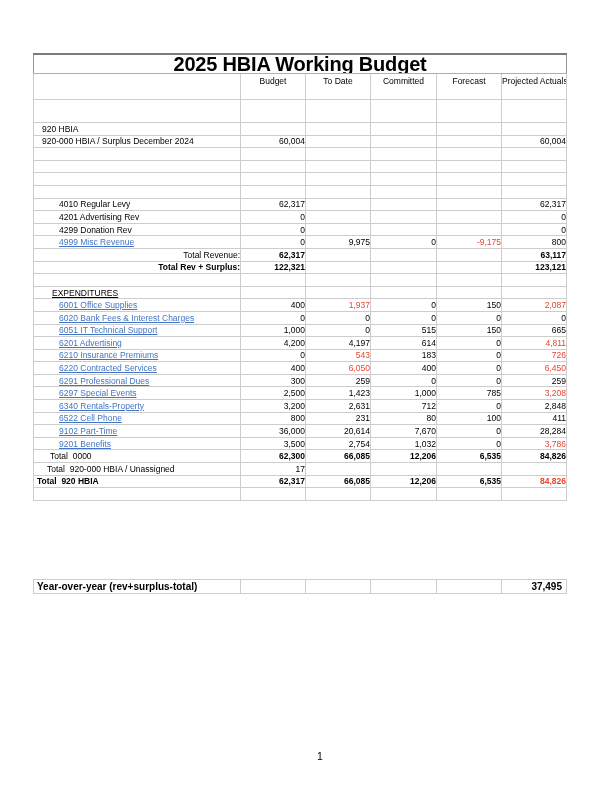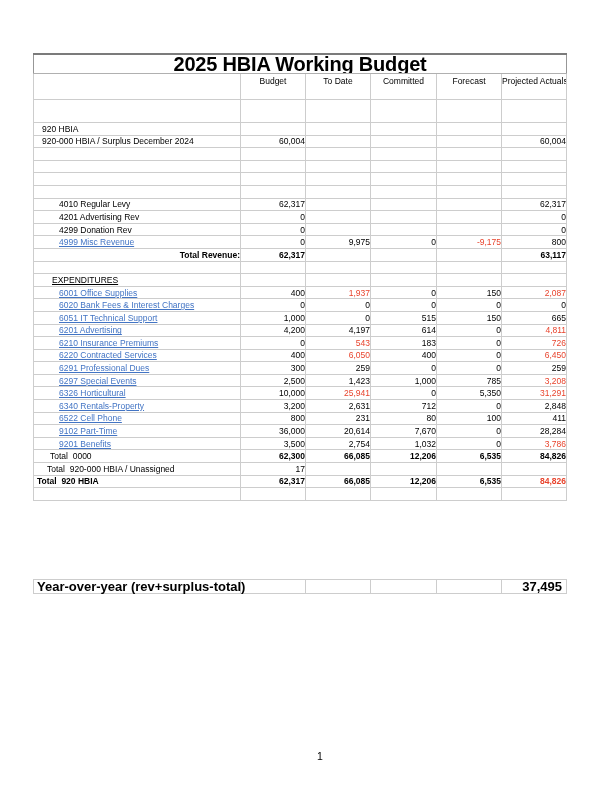--- a/index.html
+++ b/index.html
@@ -29,21 +29,21 @@
   td.section span { text-decoration:underline; }
   td.link span { color:#4274c4; text-decoration:underline; cursor:pointer; }
   td.total-right { text-align:right; padding-right:4px; font-weight:bold; }
   td.red { color:#e8432c; }
   td.darktop { border-top:1px solid #5f5f5f; }
   table.yoy {
     position:absolute; left:33px; top:579px; width:533px;
     border-collapse:collapse; table-layout:fixed; border:1px solid #979797;
   }
   table.yoy td {
-    border:1px solid #cdcdcd; height:14px; font-size:13px; line-height:12px;
+    border:1px solid #cdcdcd; height:14px; font-size:10px; line-height:12px;
     font-weight:bold; vertical-align:middle; white-space:pre; padding:0;
   }
   table.yoy td.lbl { padding-left:3px; }
   table.yoy td.val { text-align:right; padding-right:4px; }
   .page-number {
     position:absolute; top:750px; left:28px; width:584px; text-align:center;
     font-size:10.5px; color:#000;
   }
 </style>
 </head>
@@ -156,26 +156,34 @@
         </tr>
         <tr>
           <td class="lbl link" style="padding-left: 25px;"><span>4999 Misc Revenue</span></td>
           <td class="val">0</td>
           <td class="val">9,975</td>
           <td class="val">0</td>
           <td class="val red">-9,175</td>
           <td class="val">800</td>
         </tr>
         <tr>
-          <td class="lbl total-right" style="font-weight: bold;"><span>Total Revenue:</span></td>
+          <td class="lbl total-right" style="font-weight: normal;"><span>Total Revenue:</span></td>
           <td class="val" style="font-weight: bold;">62,317</td>
           <td class="val"></td>
           <td class="val"></td>
           <td class="val"></td>
           <td class="val" style="font-weight: bold;">63,117</td>
+        </tr>
+        <tr>
+          <td class="lbl total-right" style="font-weight: bold;"><span>Total Rev + Surplus:</span></td>
+          <td class="val" style="font-weight: bold;">122,321</td>
+          <td class="val"></td>
+          <td class="val"></td>
+          <td class="val"></td>
+          <td class="val" style="font-weight: bold;">123,121</td>
         </tr>
         <tr>
           <td class="lbl"></td>
           <td class="val"></td>
           <td class="val"></td>
           <td class="val"></td>
           <td class="val"></td>
           <td class="val"></td>
         </tr>
         <tr>
@@ -242,28 +250,20 @@
           <td class="val">0</td>
           <td class="val">259</td>
         </tr>
         <tr>
           <td class="lbl link" style="padding-left: 25px;"><span>6297 Special Events</span></td>
           <td class="val">2,500</td>
           <td class="val">1,423</td>
           <td class="val">1,000</td>
           <td class="val">785</td>
           <td class="val red">3,208</td>
-        </tr>
-        <tr>
-          <td class="lbl link" style="padding-left: 25px;"><span>6326 Horticultural</span></td>
-          <td class="val">10,000</td>
-          <td class="val red">25,941</td>
-          <td class="val">0</td>
-          <td class="val">5,350</td>
-          <td class="val red">31,291</td>
         </tr>
         <tr>
           <td class="lbl link" style="padding-left: 25px;"><span>6340 Rentals-Property</span></td>
           <td class="val">3,200</td>
           <td class="val">2,631</td>
           <td class="val">712</td>
           <td class="val">0</td>
           <td class="val">2,848</td>
         </tr>
         <tr>

